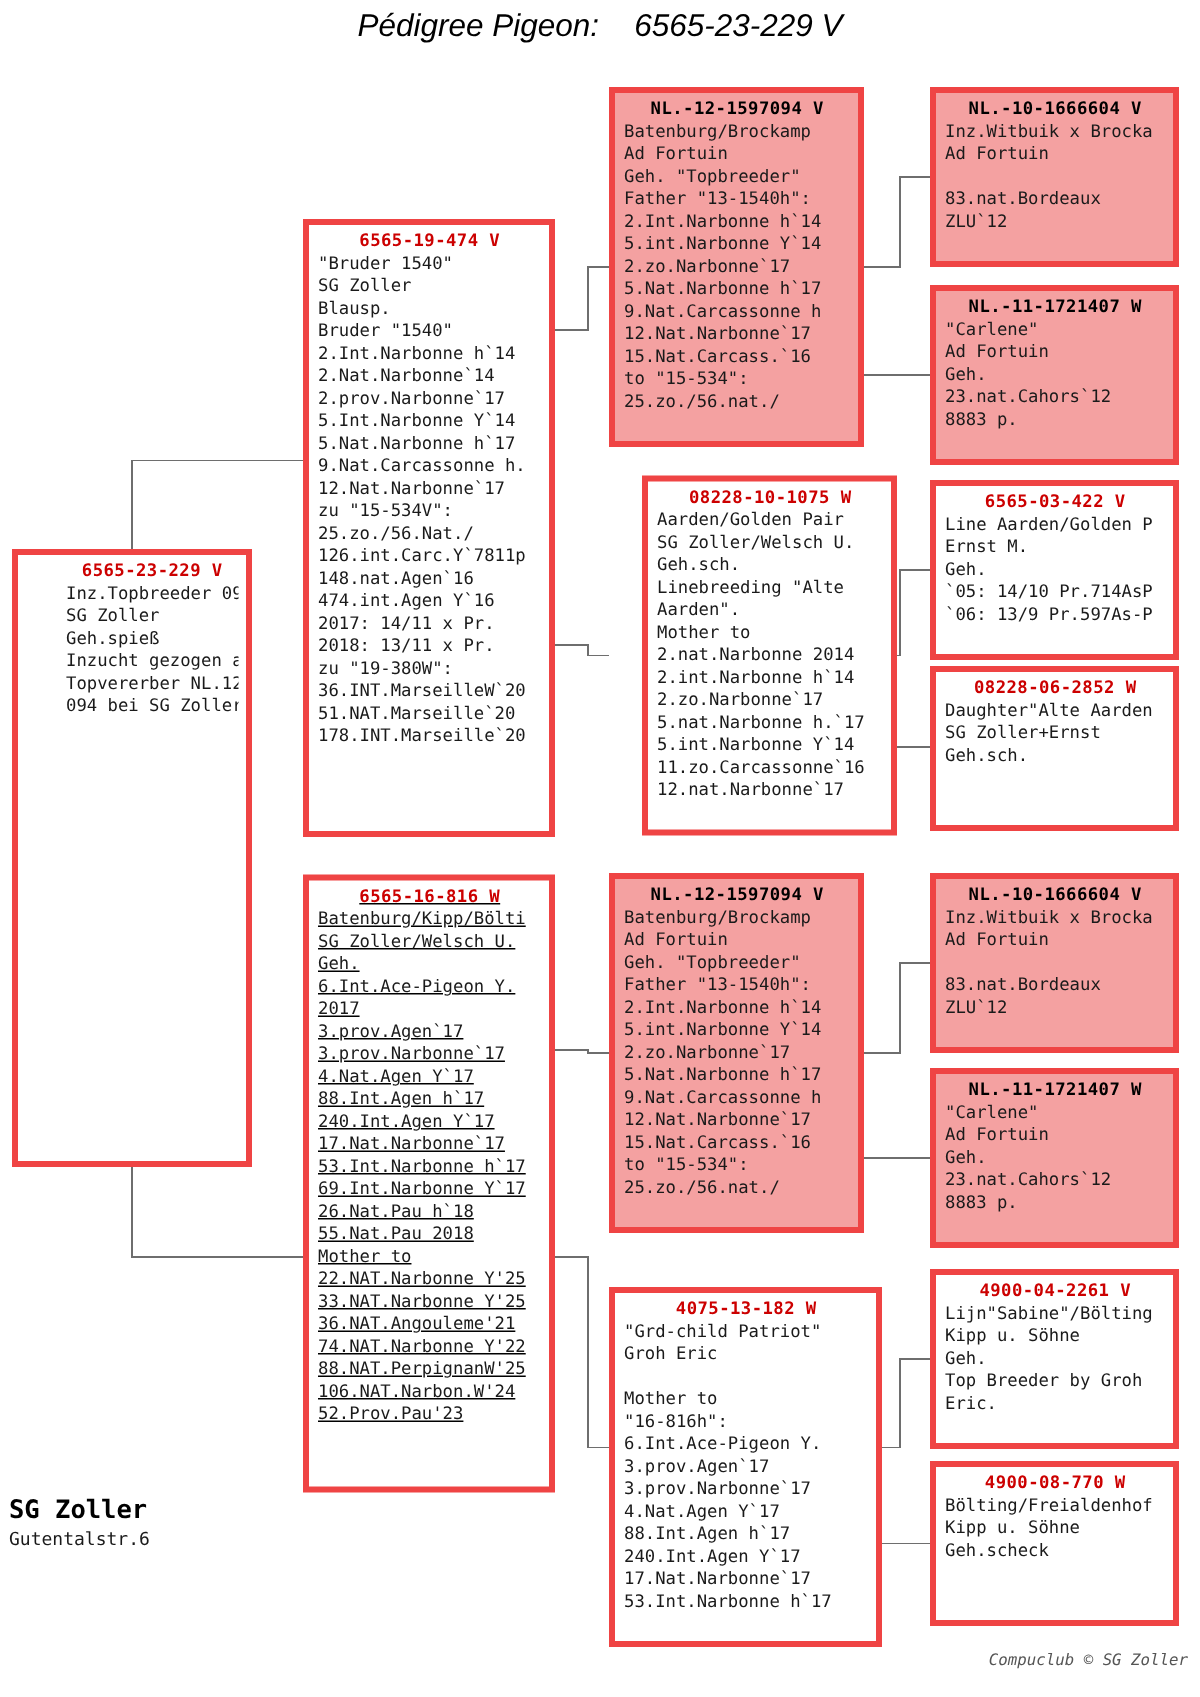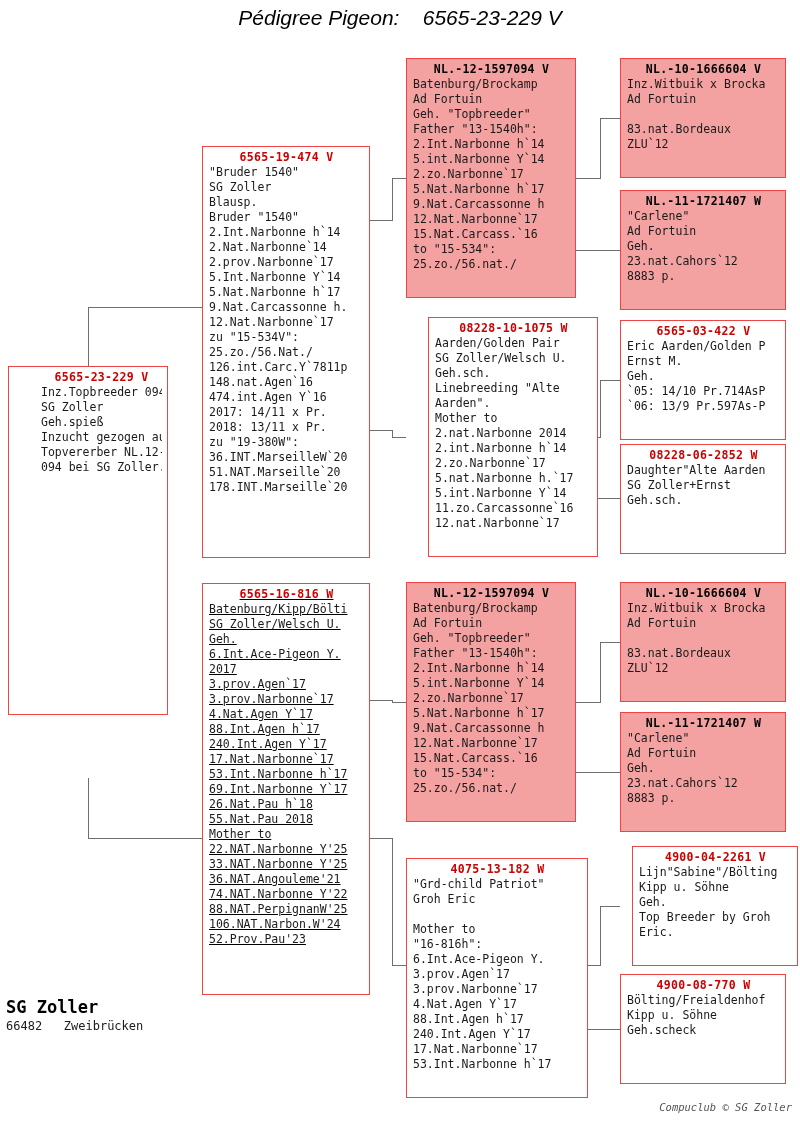--- a/index.html
+++ b/index.html
@@ -35,21 +35,21 @@
     position: absolute;
     left: 0; top: 0;
     width: 800px; height: 1131px;
     pointer-events: none;
   }
 
   
   .box {
     position: absolute;
     box-sizing: border-box;
-    border: 1px solid #ef4444;
+    border: 4px solid #ef4444;
     background: #ffffff;
     padding: 3px 5px 4px 6px;
     overflow: hidden;
   }
   .box.pink {
     background: #f4a1a1;
   }
   .box .shadow-r {
     position: absolute;
     right: -5px;
@@ -145,21 +145,21 @@
     <path d="M576 498 L600 498 L620 498"></path>
 
     <path d="M576 702 L600 702 L600 642 L620 642"></path>
     <path d="M576 772 L600 772 L620 772"></path>
 
     <path d="M576 965 L600 965 L600 906 L620 906"></path>
     <path d="M576 1029 L600 1029 L620 1029"></path>
   </g>
 </svg>
 
-<div class="box" id="subject-box" style="left: 8px; top: 366px; width: 160px; height: 349px; padding-left: 32px;">
+<div class="box" id="subject-box" style="left: 8px; top: 366px; width: 160px; height: 412px; padding-left: 32px;">
   <span class="shadow-r"></span>
   <span class="shadow-b"></span>
   <div class="box-id">6565-23-229 V</div>
   <div class="box-lines"><div>Inz.Topbreeder 094</div><div>SG Zoller</div><div>Geh.spieß</div><div>Inzucht gezogen auf</div><div>Topvererber NL.12-</div><div>094 bei SG Zoller.</div></div>
 </div>
 
 <div class="box" id="gen2-0" style="left: 202px; top: 146px; width: 168px; height: 412px;">
   <span class="shadow-r"></span>
   <span class="shadow-b"></span>
   <div class="box-id">6565-19-474 V</div>
@@ -206,51 +206,51 @@
 <div class="box pink" id="gen4-1" style="left: 620px; top: 190px; width: 166px; height: 120px;">
   <span class="shadow-r"></span>
   <span class="shadow-b"></span>
   <div class="box-id">NL.-11-1721407 W</div>
   <div class="box-lines"><div>"Carlene"</div><div>Ad Fortuin</div><div>Geh.</div><div>23.nat.Cahors`12</div><div>8883 p.</div></div>
 </div>
 <div class="box" id="gen4-2" style="left: 620px; top: 320px; width: 166px; height: 120px;">
   <span class="shadow-r"></span>
   <span class="shadow-b"></span>
   <div class="box-id">6565-03-422 V</div>
-  <div class="box-lines"><div>Eric Aarden/Golden P</div><div>Ernst M.</div><div>Geh.</div><div>`05: 14/10 Pr.714AsP</div><div>`06: 13/9 Pr.597As-P</div></div>
+  <div class="box-lines"><div>Line Aarden/Golden P</div><div>Ernst M.</div><div>Geh.</div><div>`05: 14/10 Pr.714AsP</div><div>`06: 13/9 Pr.597As-P</div></div>
 </div>
 <div class="box" id="gen4-3" style="left: 620px; top: 444px; width: 166px; height: 110px;">
   <span class="shadow-r"></span>
   <span class="shadow-b"></span>
   <div class="box-id">08228-06-2852 W</div>
   <div class="box-lines"><div>Daughter"Alte Aarden</div><div>SG Zoller+Ernst</div><div>Geh.sch.</div></div>
 </div>
 <div class="box pink" id="gen4-4" style="left: 620px; top: 582px; width: 166px; height: 120px;">
   <span class="shadow-r"></span>
   <span class="shadow-b"></span>
   <div class="box-id">NL.-10-1666604 V</div>
   <div class="box-lines"><div>Inz.Witbuik x Brocka</div><div>Ad Fortuin</div><div>&nbsp;</div><div>83.nat.Bordeaux</div><div>ZLU`12</div></div>
 </div>
 <div class="box pink" id="gen4-5" style="left: 620px; top: 712px; width: 166px; height: 120px;">
   <span class="shadow-r"></span>
   <span class="shadow-b"></span>
   <div class="box-id">NL.-11-1721407 W</div>
   <div class="box-lines"><div>"Carlene"</div><div>Ad Fortuin</div><div>Geh.</div><div>23.nat.Cahors`12</div><div>8883 p.</div></div>
 </div>
-<div class="box" id="gen4-6" style="left: 620px; top: 846px; width: 166px; height: 120px; margin-left: 12px;">
+<div class="box" id="gen4-6" style="left: 620px; top: 846px; width: 166px; height: 120px;">
   <span class="shadow-r"></span>
   <span class="shadow-b"></span>
   <div class="box-id">4900-04-2261 V</div>
   <div class="box-lines"><div>Lijn"Sabine"/Bölting</div><div>Kipp u. Söhne</div><div>Geh.</div><div>Top Breeder by Groh</div><div>Eric.</div></div>
 </div>
 <div class="box" id="gen4-7" style="left: 620px; top: 974px; width: 166px; height: 110px;">
   <span class="shadow-r"></span>
   <span class="shadow-b"></span>
   <div class="box-id">4900-08-770 W</div>
   <div class="box-lines"><div>Bölting/Freialdenhof</div><div>Kipp u. Söhne</div><div>Geh.scheck</div></div>
 </div>
 
 <div id="footer">
   <div class="owner">SG Zoller</div>
-  <div class="addr">66482   Zweibrücken</div>
+  <div class="addr">Gutentalstr.6</div>
 </div>
 
 <div id="credit">Compuclub © SG Zoller</div>
 
 </body></html>

